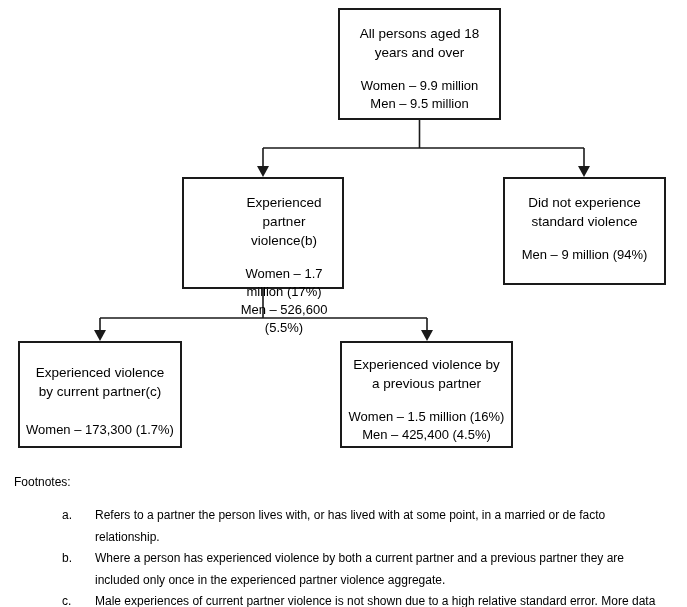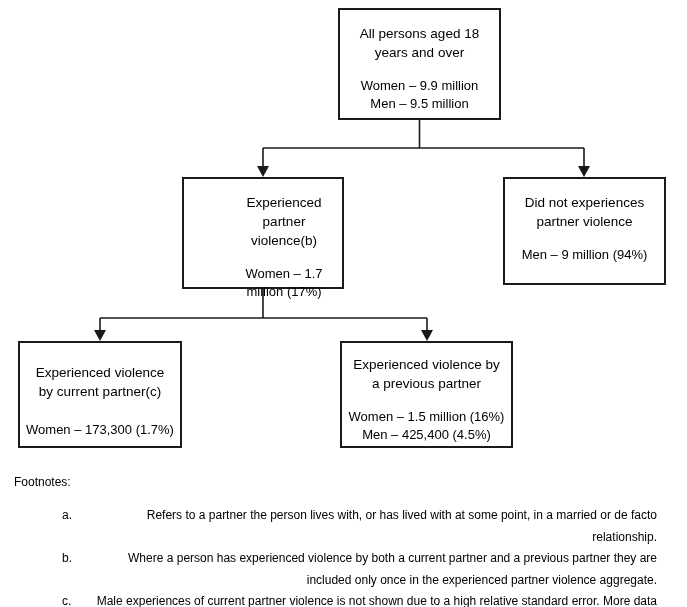--- a/index.html
+++ b/index.html
@@ -50,21 +50,21 @@
     top: 505px;
     width: 600px;
     font-size: 12px;
     line-height: 21.5px;
   }
   .footnote-item { display: flex; }
   .footnote-marker {
     width: 33px;
     flex: 0 0 33px;
   }
-  .footnote-text { flex: 1; max-width: 562px; text-align: right; }
+  .footnote-text { flex: 1; max-width: 562px; }
 </style>
 </head>
 <body>
 
 <div class="canvas">
 
   <svg class="connectors" viewBox="0 0 687 470" xmlns="http://www.w3.org/2000/svg">
     <g stroke="#1a1a1a" stroke-width="1.6" fill="none">
       <path d="M419.5 120 V148"></path>
       <path d="M263 148 H584"></path>
@@ -92,25 +92,26 @@
     <div class="stats mt16">
       <div class="stat">Women – 9.9 million</div>
       <div class="stat">Men – 9.5 million</div>
     </div>
   </div>
 
   <div class="box" style="left:182px; top:177px; width:162px; height:112px;padding-left:42px;">
     <div class="title mt14">Experienced partner violence(b)</div>
     <div class="stats mt16">
       <div class="stat">Women – 1.7 million (17%)</div>
+      <div class="stat">Men – 526,600 (5.5%)</div>
     </div>
   </div>
 
   <div class="box" style="left:503px; top:177px; width:163px; height:108px;">
-    <div class="title mt14">Did not experiences partner violence</div>
+    <div class="title mt14">Did not experience standard violence</div>
     <div class="stats mt16">
       <div class="stat">Men – 9 million (94%)</div>
     </div>
   </div>
 
   <div class="box" style="left:18px; top:341px; width:164px; height:107px;">
     <div class="title mt20">Experienced violence by current partner(c)</div>
     <div class="stats mt20">
       <div class="stat">Women – 173,300 (1.7%)</div>
     </div>

